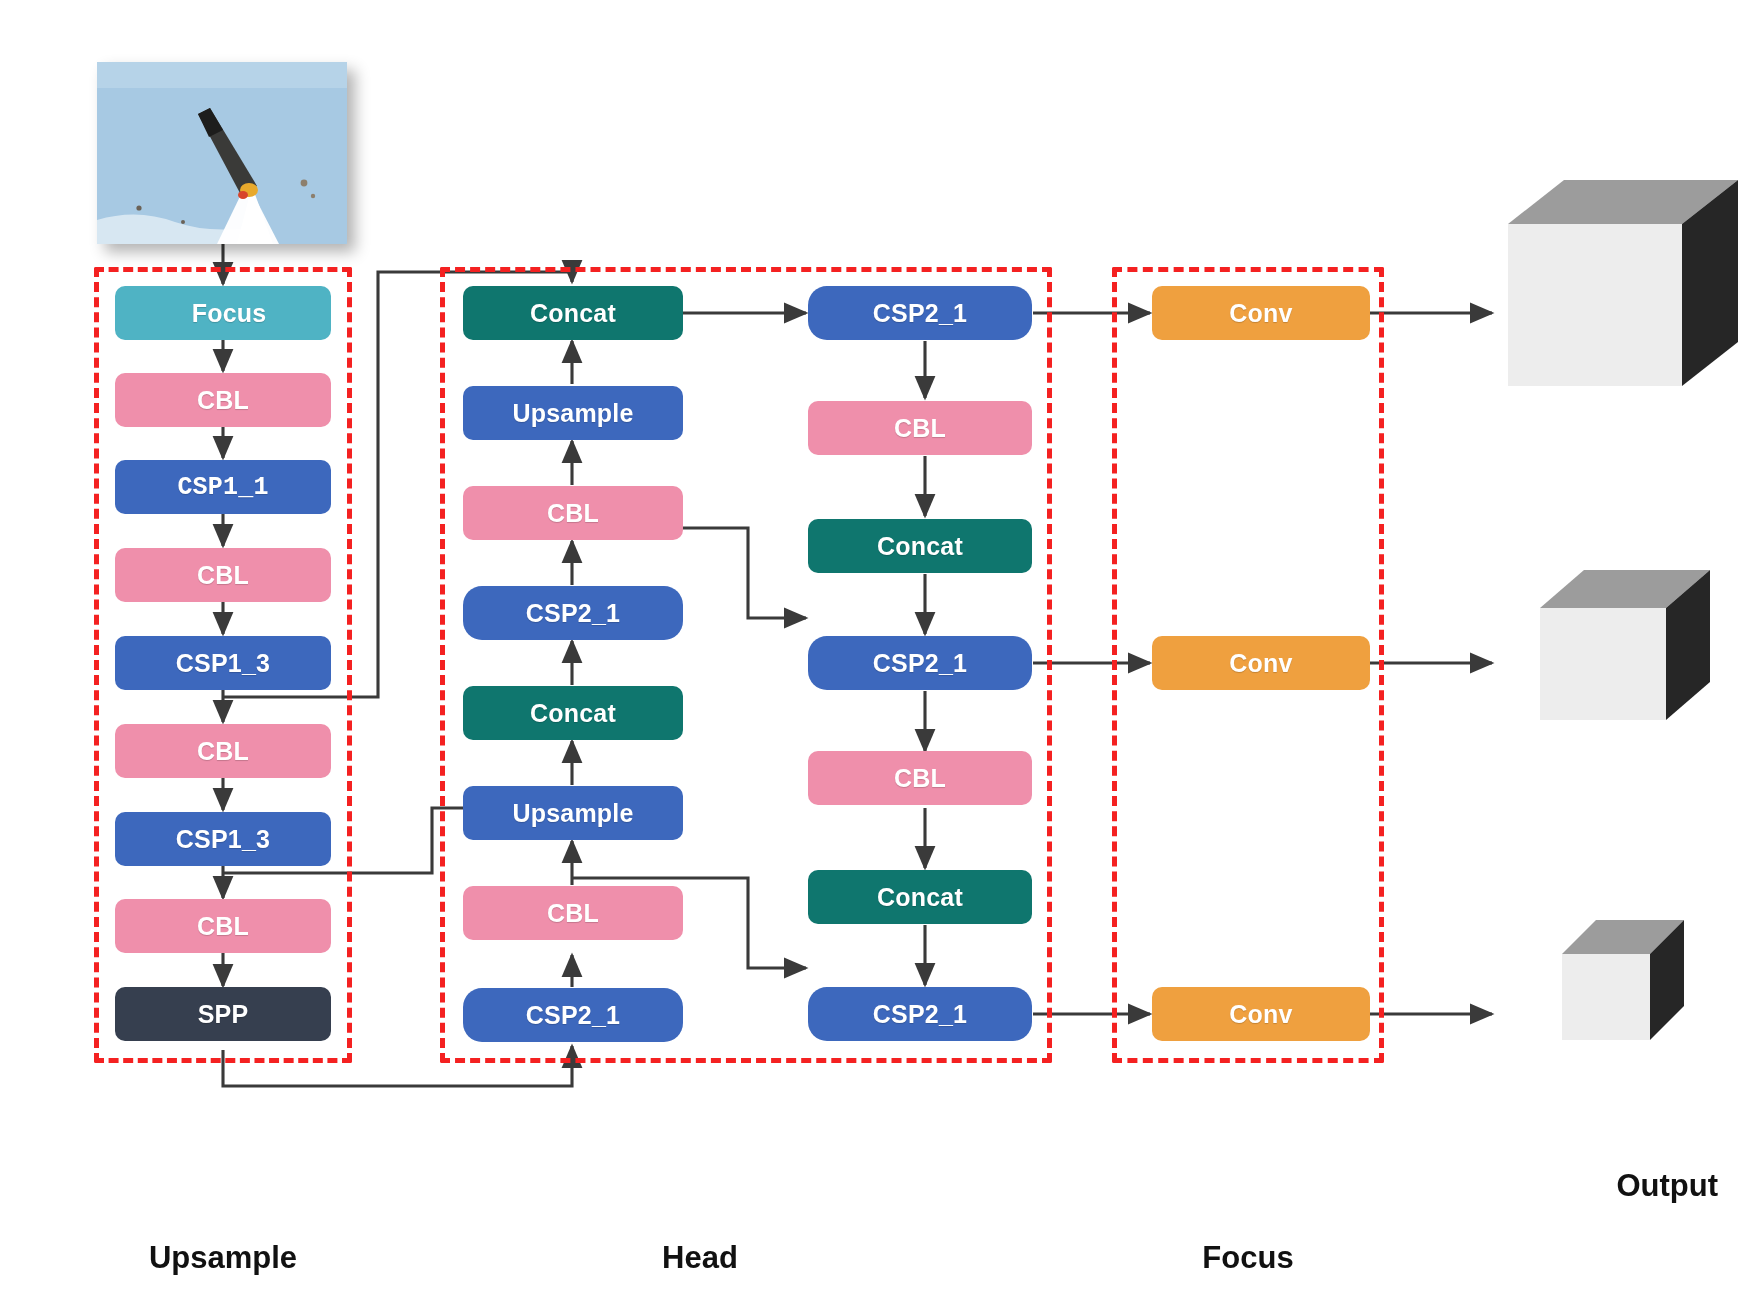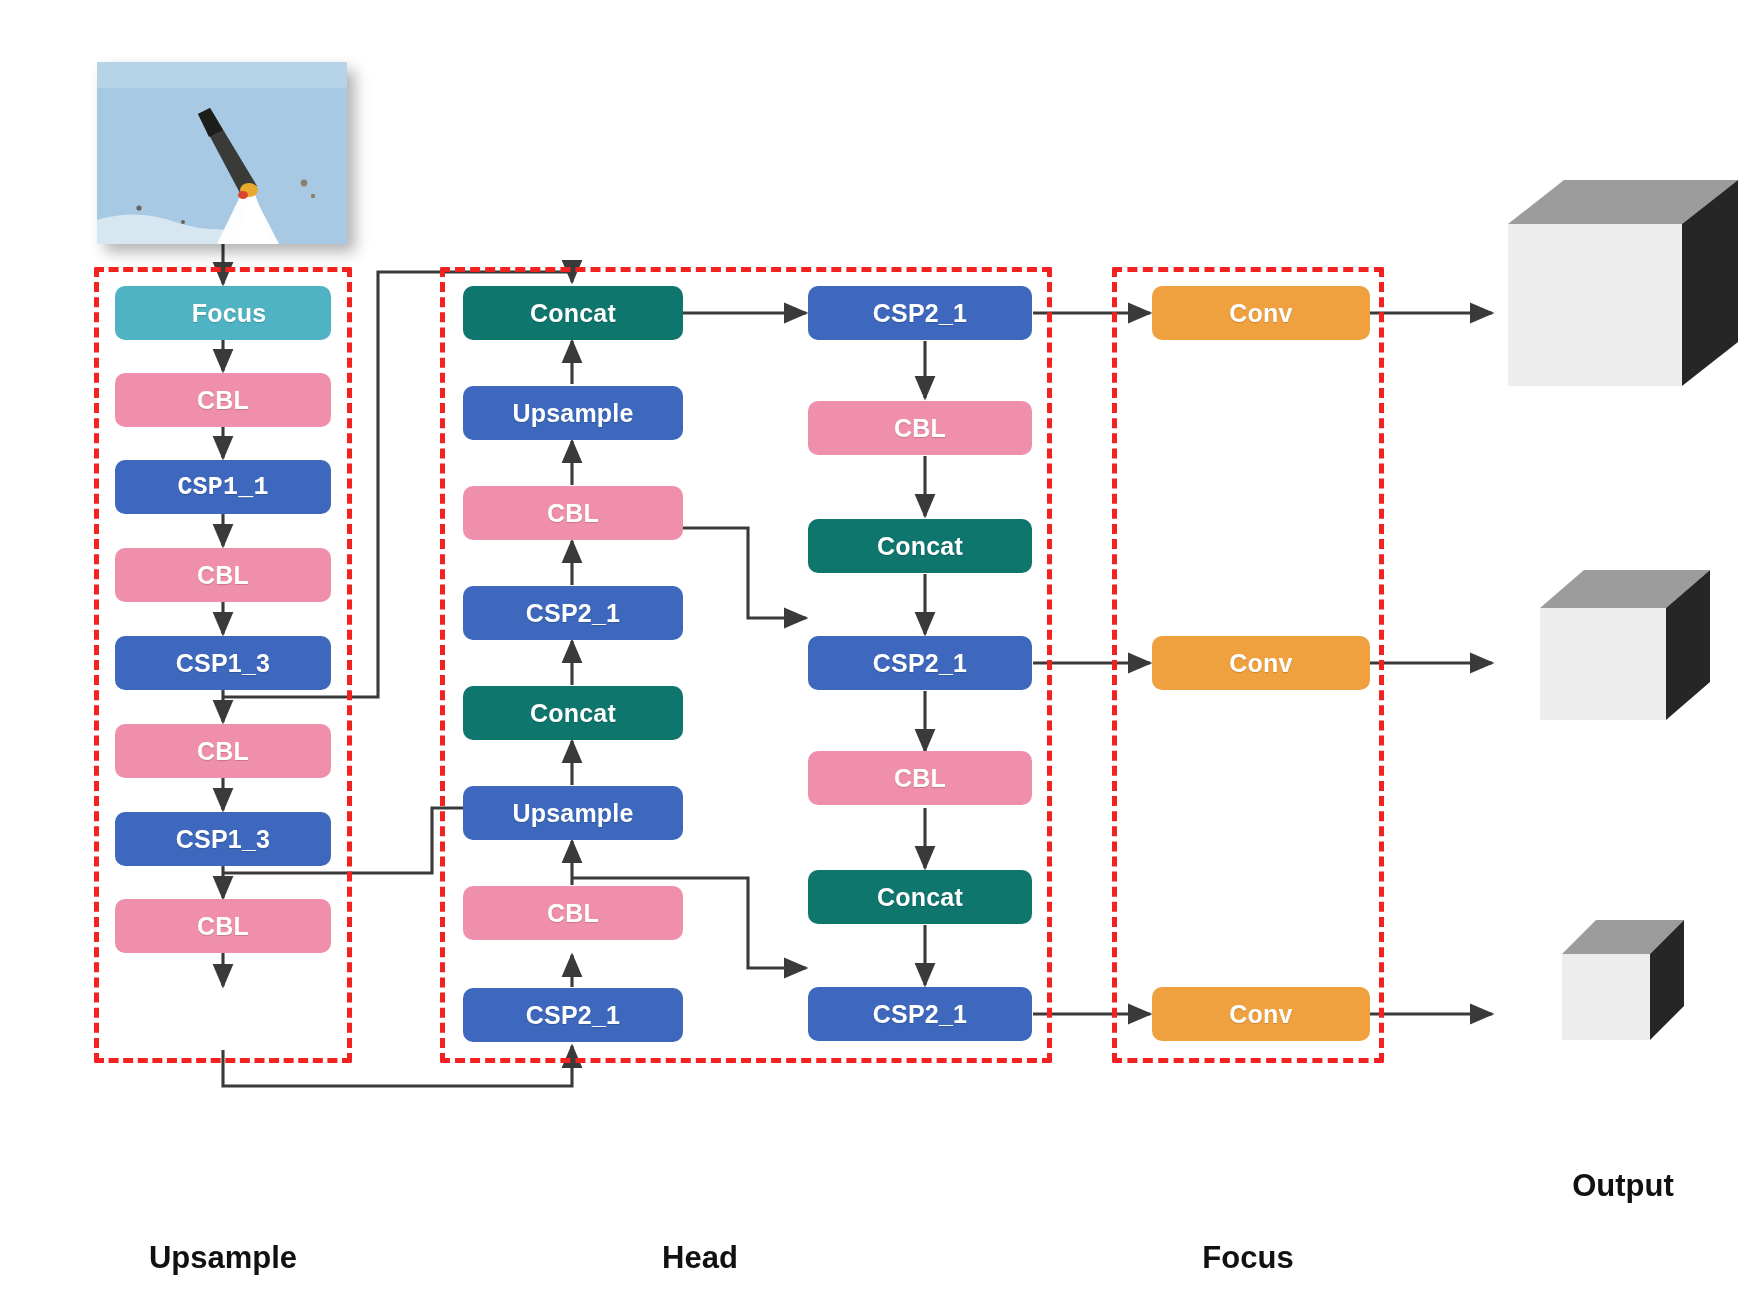--- a/index.html
+++ b/index.html
@@ -17,21 +17,21 @@
 
   
   .node{position:absolute;box-sizing:border-box;border-radius:10px;
         display:flex;align-items:center;justify-content:center;
         color:#ffffff;font-weight:700;letter-spacing:.2px;
         text-shadow:0 1px 1px rgba(0,0,0,.18);
         font-size:25px;line-height:1;}
   .n-focus   {background:#4fb3c4;padding-left:12px;}
   .n-cbl     {background:#ef8fab;}
   .n-csp1    {background:#3d68bd;}
-  .n-csp2    {background:#3d68bd;}
+  .n-csp2    {background:#3d68bd;border-radius:19px;}
   .n-concat  {background:#0f766e;}
   .n-upsample{background:#3d68bd;}
   .n-spp     {background:#363f4f;}
   .n-conv    {background:#efa03f;}
 
   
   .thumb{position:absolute;box-shadow:8px 8px 14px rgba(0,0,0,.30);overflow:hidden;}
   .thumb svg{display:block;}
 
   
@@ -131,20 +131,21 @@
   <div class="group-box" style="left:1112px;top:267px;width:272px;height:796px;"></div>
 
   <div class="node n-focus" style="left:115px;top:286px;width:216px;height:54px;">Focus</div>
   <div class="node n-cbl" style="left:115px;top:373px;width:216px;height:54px;">CBL</div>
   <div class="node n-csp1" style="left:115px;top:460px;width:216px;height:54px;font-family:Liberation Mono, monospace;">CSP1_1</div>
   <div class="node n-cbl" style="left:115px;top:548px;width:216px;height:54px;">CBL</div>
   <div class="node n-csp1" style="left:115px;top:636px;width:216px;height:54px;">CSP1_3</div>
   <div class="node n-cbl" style="left:115px;top:724px;width:216px;height:54px;">CBL</div>
   <div class="node n-csp1" style="left:115px;top:812px;width:216px;height:54px;">CSP1_3</div>
   <div class="node n-cbl" style="left:115px;top:899px;width:216px;height:54px;">CBL</div>
+  <div class="node n-spp" style="left:115px;top:987px;width:216px;height:54px;">SPP</div>
 
   <div class="node n-concat" style="left:463px;top:286px;width:220px;height:54px;">Concat</div>
   <div class="node n-upsample" style="left:463px;top:386px;width:220px;height:54px;">Upsample</div>
   <div class="node n-cbl" style="left:463px;top:486px;width:220px;height:54px;">CBL</div>
   <div class="node n-csp2" style="left:463px;top:586px;width:220px;height:54px;">CSP2_1</div>
   <div class="node n-concat" style="left:463px;top:686px;width:220px;height:54px;">Concat</div>
   <div class="node n-upsample" style="left:463px;top:786px;width:220px;height:54px;">Upsample</div>
   <div class="node n-cbl" style="left:463px;top:886px;width:220px;height:54px;">CBL</div>
   <div class="node n-csp2" style="left:463px;top:988px;width:220px;height:54px;">CSP2_1</div>
 
@@ -180,15 +181,15 @@
     <svg width="122" height="128" viewBox="0 0 122 128">
       <polygon points="0,34 34,0 122,0 88,34" fill="#9c9c9c"></polygon>
       <polygon points="88,34 122,0 122,86 88,120" fill="#262626"></polygon>
       <polygon points="0,34 88,34 88,120 0,120" fill="#ededed"></polygon>
     </svg>
   </div>
 
   <div class="sec-label" style="left:94px;top:1240px;width:258px;">Upsample</div>
   <div class="sec-label" style="left:610px;top:1240px;width:180px;">Head</div>
   <div class="sec-label" style="left:1158px;top:1240px;width:180px;">Focus</div>
-  <div class="sec-label" style="left:1528px;top:1168px;width:190px;">Output</div>
+  <div class="sec-label" style="left:1528px;top:1168px;width:190px;text-align:right;">Output</div>
 
 </div>
 
 </body></html>

